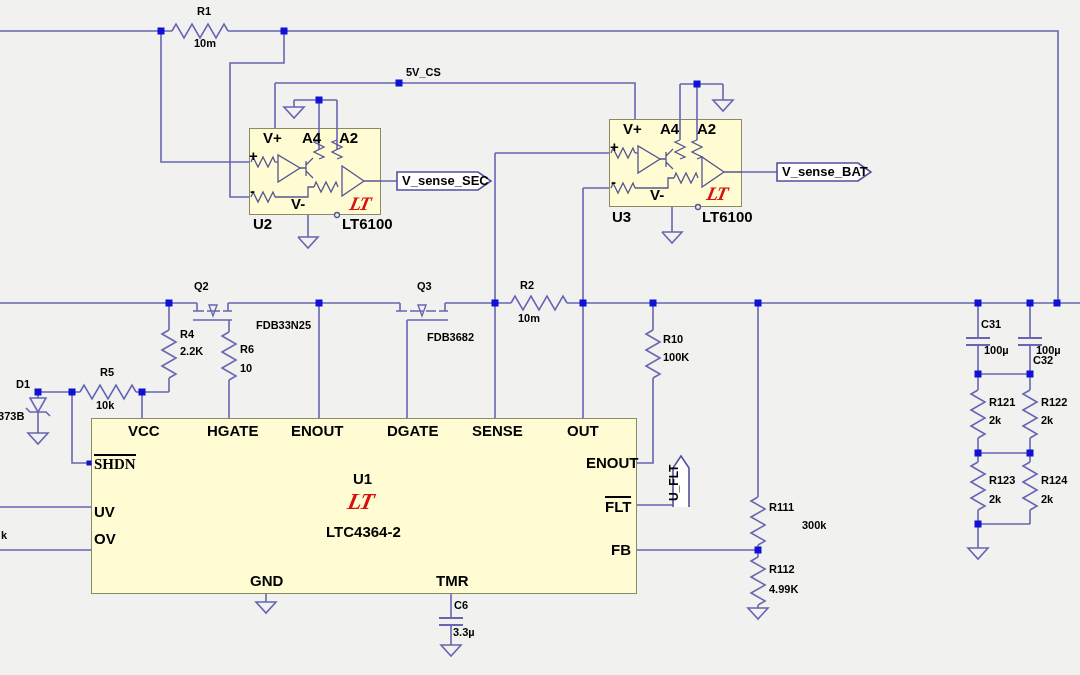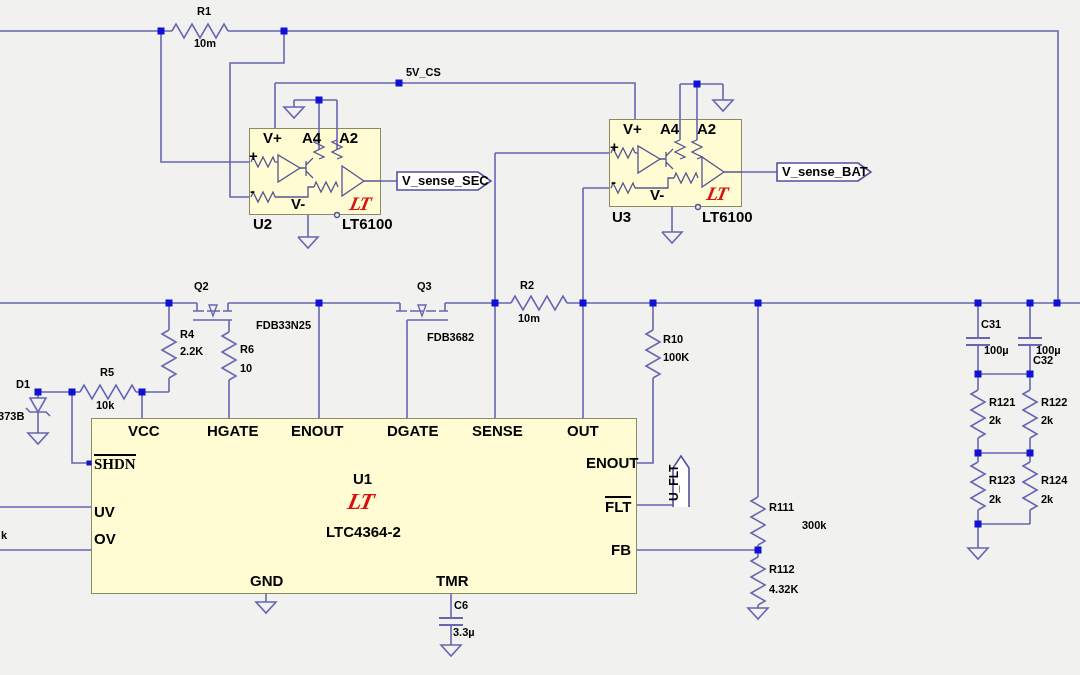--- a/index.html
+++ b/index.html
@@ -264,21 +264,21 @@
   <div class="t s15" style="left:611px; top:542px;">FB</div>
   <div class="t s15" style="left:250px; top:573px;">GND</div>
   <div class="t s15" style="left:436px; top:573px;">TMR</div>
   <div class="t s15" style="left:353px; top:471px;">U1</div>
   <div class="t s15" style="left:326px; top:524px;">LTC4364-2</div>
   <span class="logo" style="left:348px; top:489px; font-size:23px;">LT</span>
 
   <div class="t s14" style="left:769px; top:502px;">R111</div>
   <div class="t s14" style="left:769px; top:520px;margin-left:33px;">300k</div>
   <div class="t s14" style="left:769px; top:564px;">R112</div>
-  <div class="t s14" style="left:769px; top:584px;">4.32K</div>
+  <div class="t s14" style="left:769px; top:584px;">4.99K</div>
 
   <div class="t s14" style="left:981px;  top:319px;">C31</div>
   <div class="t s14" style="left:984px;  top:345px;">100µ</div>
   <div class="t s14" style="left:1033px; top:319px;margin-top:36px;">C32</div>
   <div class="t s14" style="left:1036px; top:345px;">100µ</div>
   <div class="t s14" style="left:989px;  top:397px;">R121</div>
   <div class="t s14" style="left:989px;  top:415px;">2k</div>
   <div class="t s14" style="left:1041px; top:397px;">R122</div>
   <div class="t s14" style="left:1041px; top:415px;">2k</div>
   <div class="t s14" style="left:989px;  top:475px;">R123</div>

